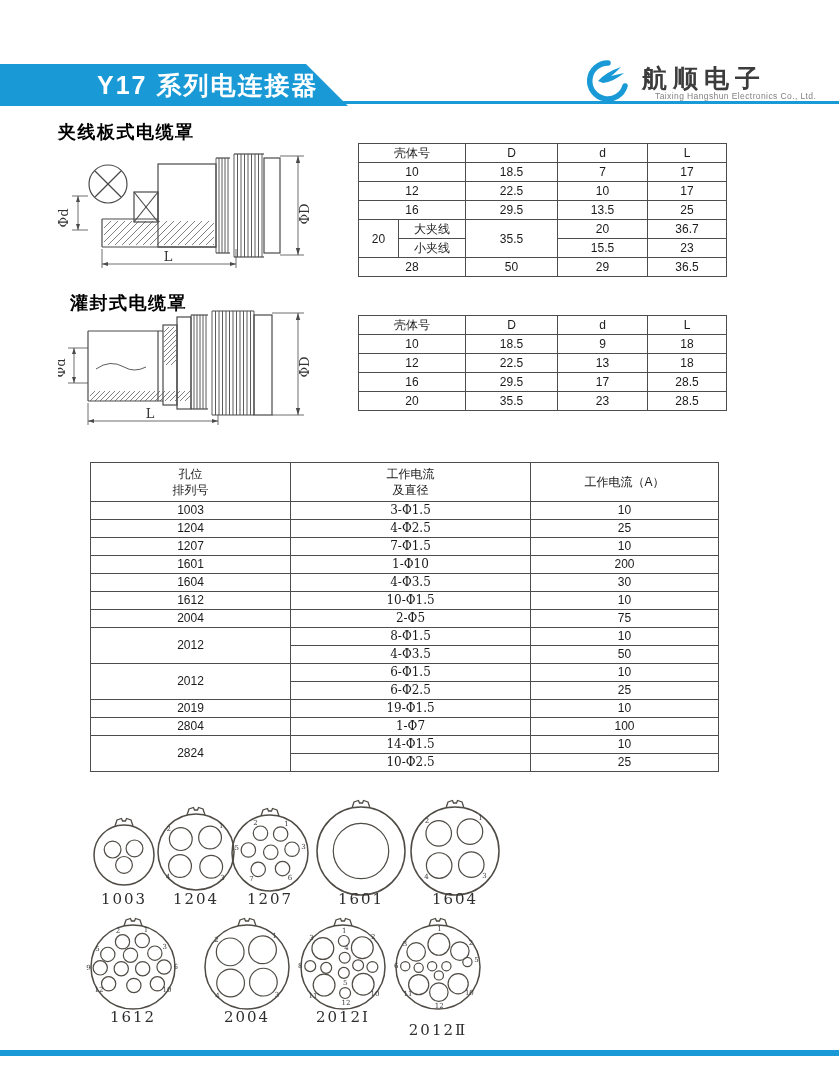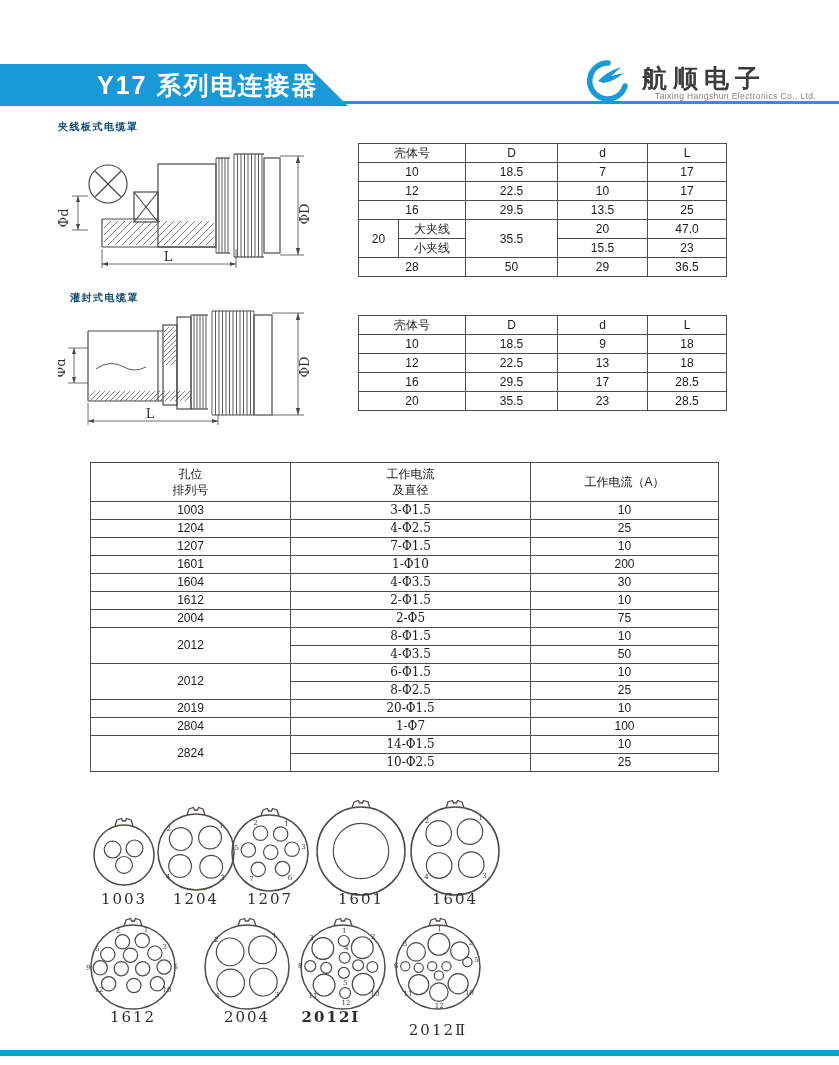--- a/index.html
+++ b/index.html
@@ -7,21 +7,21 @@
         font-family:"Liberation Sans",sans-serif;color:#222;}
   
   .banner{position:absolute;left:0;top:64px;width:348px;height:42px;background:#199ad6;
           clip-path:polygon(0 0,306px 0,348px 100%,0 100%);padding-left:35px;}
   .banner .t{line-height:42px;padding-left:62px;font-size:25px;font-weight:bold;color:#fff;letter-spacing:2px;}
   .hrule{position:absolute;left:0;top:101px;width:839px;height:3px;background:#199ad6;}
   .logo-icon{position:absolute;left:586px;top:60px;width:44px;height:44px;}
   .co-name{position:absolute;left:642px;top:62px;font-size:25px;font-weight:bold;color:#3c3c3c;letter-spacing:6px;}
   .co-sub{position:absolute;left:645px;top:91px;font-size:8.5px;color:#828282;letter-spacing:.4px;margin-left:10px;}
   
-  .sec-label{position:absolute;font-size:10px;font-weight:bold;color:#0c4a6e;letter-spacing:1.5px;}
+  .sec-label{position:absolute;font-size:18px;font-weight:bold;color:#000000;letter-spacing:1.5px;}
   .sec-title{position:absolute;left:58px;top:430px;font-size:17px;font-weight:bold;color:#1288cb;letter-spacing:5px;}
   
   table{border-collapse:collapse;table-layout:fixed;}
   .dim-table{position:absolute;font-size:12px;text-align:center;color:#1a1a1a;}
   .dim-table td,.dim-table th{border:1px solid #4d4d4d;height:18px;padding:0 4px;font-weight:normal;overflow:hidden;}
   .big-table{position:absolute;left:90px;top:462px;width:628px;font-size:12px;text-align:center;color:#1a1a1a;}
   .big-table td,.big-table th{border:1px solid #4d4d4d;height:17px;line-height:17px;padding:0 2px;font-weight:normal;overflow:hidden;}
   .big-table th{height:18px;line-height:16px;padding:2px;}
   .spec{font-family:"DejaVu Serif",serif;}
   
@@ -163,21 +163,21 @@
       <td colspan="2">16</td>
       <td>29.5</td>
       <td>13.5</td>
       <td>25</td>
     </tr>
     <tr>
       <td rowspan="2">20</td>
       <td>大夹线</td>
       <td rowspan="2">35.5</td>
       <td>20</td>
-      <td>47.0</td>
+      <td>36.7</td>
     </tr>
     <tr>
       <td>小夹线</td>
       <td>15.5</td>
       <td>23</td>
     </tr>
     <tr>
       <td colspan="2">28</td>
       <td>50</td>
       <td>29</td>
@@ -366,21 +366,21 @@
       <td class="spec">1-Φ10</td>
       <td>200</td>
     </tr>
     <tr>
       <td>1604</td>
       <td class="spec">4-Φ3.5</td>
       <td>30</td>
     </tr>
     <tr>
       <td>1612</td>
-      <td class="spec">2-Φ1.5</td>
+      <td class="spec">10-Φ1.5</td>
       <td>10</td>
     </tr>
     <tr>
       <td>2004</td>
       <td class="spec">2-Φ5</td>
       <td>75</td>
     </tr>
     <tr>
       <td rowspan="2">2012</td>
       <td class="spec">8-Φ1.5</td>
@@ -389,26 +389,26 @@
     <tr>
       <td class="spec">4-Φ3.5</td>
       <td>50</td>
     </tr>
     <tr>
       <td rowspan="2">2012</td>
       <td class="spec">6-Φ1.5</td>
       <td>10</td>
     </tr>
     <tr>
-      <td class="spec">8-Φ2.5</td>
+      <td class="spec">6-Φ2.5</td>
       <td>25</td>
     </tr>
     <tr>
       <td>2019</td>
-      <td class="spec">20-Φ1.5</td>
+      <td class="spec">19-Φ1.5</td>
       <td>10</td>
     </tr>
     <tr>
       <td>2804</td>
       <td class="spec">1-Φ7</td>
       <td>100</td>
     </tr>
     <tr>
       <td rowspan="2">2824</td>
       <td class="spec">14-Φ1.5</td>
@@ -536,21 +536,21 @@
       <circle cx="23.240000000000002" cy="55.16" r="5.46" fill="none" stroke="#4f4b45" stroke-width="1.2"></circle>
       <text x="13.283272548141568" y="56.90469929610619" font-size="7" text-anchor="middle" fill="#3a3a3a" font-family="&quot;DejaVu Serif&quot;, serif">8</text>
       <circle cx="39.2" cy="56.84" r="5.46" fill="none" stroke="#4f4b45" stroke-width="1.2"></circle>
       <circle cx="56.84" cy="61.88" r="5.46" fill="none" stroke="#4f4b45" stroke-width="1.2"></circle>
       <text x="58.24855670812361" y="73.73989695686522" font-size="7" text-anchor="middle" fill="#3a3a3a" font-family="&quot;DejaVu Serif&quot;, serif">5</text>
       <circle cx="71.12" cy="54.32" r="5.46" fill="none" stroke="#4f4b45" stroke-width="1.2"></circle>
       <circle cx="85.4" cy="56" r="5.46" fill="none" stroke="#4f4b45" stroke-width="1.2"></circle>
       <circle cx="58.1" cy="82.03999999999999" r="5.46" fill="none" stroke="#4f4b45" stroke-width="1.2"></circle>
       <text x="58.90062653160629" y="93.96776899191798" font-size="7" text-anchor="middle" fill="#3a3a3a" font-family="&quot;DejaVu Serif&quot;, serif">12</text>
     </svg>
-    <div class="conn-caption" style="left: 286px; top: 1008px; font-weight: bold;">2012Ⅰ</div>
+    <div class="conn-caption" style="left: 298px; top: 1008px;">2012Ⅰ</div>
     <svg width="112" height="112" style="position: absolute; left: 382px; top: 911px; overflow: visible;">
       <path d="M 47 15 L 49 9 L 53.5 7.5 L 54.5 10 L 57.5 10 L 58.5 7.5 L 63 9 L 65 15" fill="none" stroke="#4f4b45" stroke-width="1.3"></path>
       <circle cx="56" cy="56" r="42" fill="none" stroke="#4f4b45" stroke-width="1.5"></circle>
       <circle cx="56.84" cy="33.32" r="10.92" fill="none" stroke="#4f4b45" stroke-width="1.2"></circle>
       <text x="57.41071980506236" y="19.91056526331645" font-size="7" text-anchor="middle" fill="#3a3a3a" font-family="&quot;DejaVu Serif&quot;, serif">1</text>
       <circle cx="34.16" cy="40.88" r="9.24" fill="none" stroke="#4f4b45" stroke-width="1.2"></circle>
       <text x="22.863079286814475" y="35.059054890871565" font-size="7" text-anchor="middle" fill="#3a3a3a" font-family="&quot;DejaVu Serif&quot;, serif">3</text>
       <circle cx="77.84" cy="40.04" r="9.24" fill="none" stroke="#4f4b45" stroke-width="1.2"></circle>
       <text x="88.93355401982352" y="33.93317206243666" font-size="7" text-anchor="middle" fill="#3a3a3a" font-family="&quot;DejaVu Serif&quot;, serif">2</text>
       <circle cx="36.68" cy="73.64" r="10.08" fill="none" stroke="#4f4b45" stroke-width="1.2"></circle>

